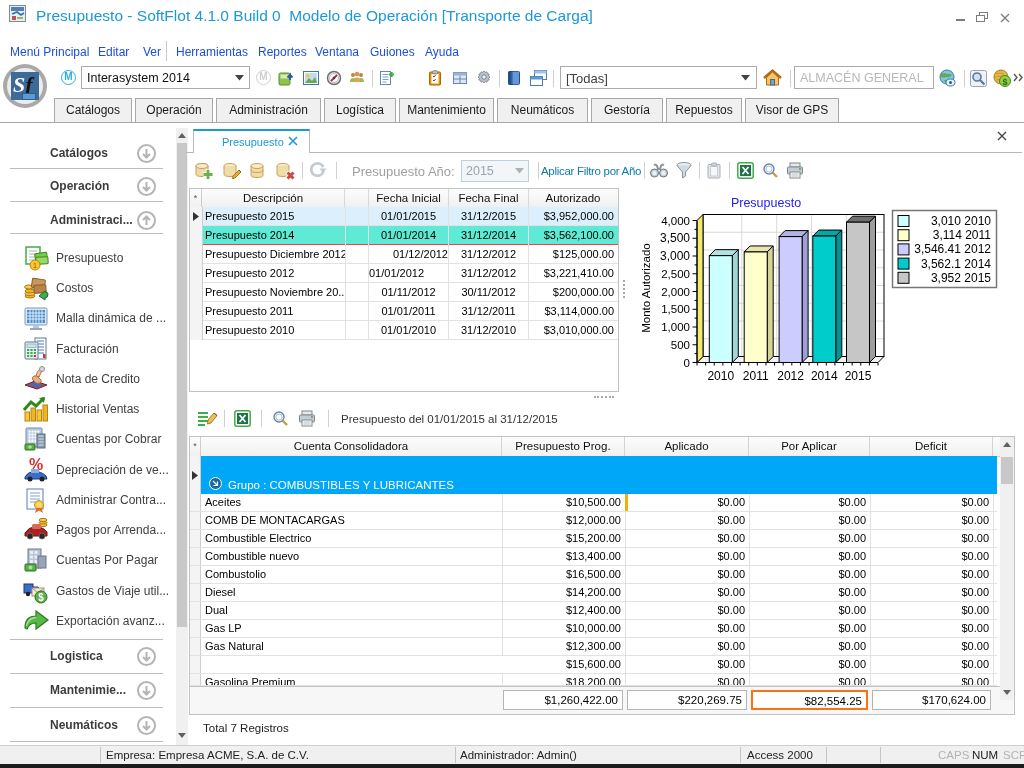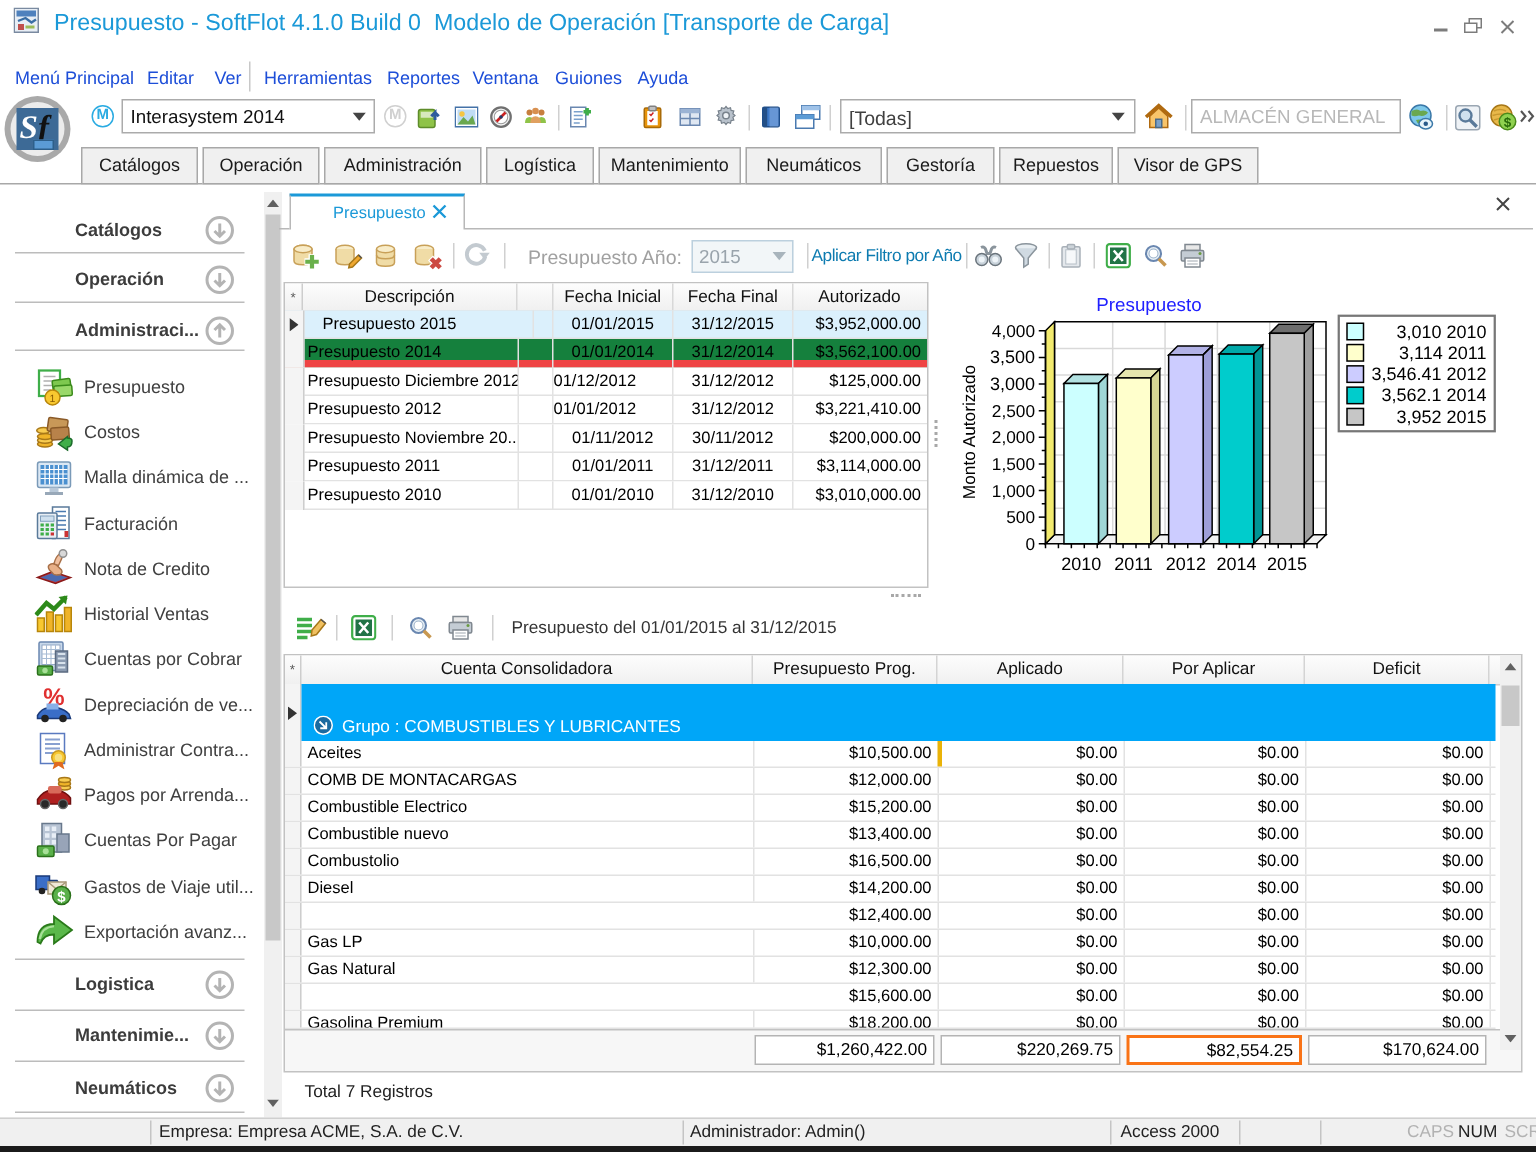--- a/index.html
+++ b/index.html
@@ -478,39 +478,39 @@
 <div class="hdrcell" style="left:369px;top:189px;width:80px;height:18px;line-height:18px;border-right:1px solid #d8d8d8;">Fecha Inicial</div>
 <div class="hdrcell" style="left:449px;top:189px;width:80px;height:18px;line-height:18px;border-right:1px solid #d8d8d8;">Fecha Final</div>
 <div class="hdrcell" style="left:529px;top:189px;width:88px;height:18px;line-height:18px;border-right:none;">Autorizado</div>
 
 <div class="g1row" style="top:207px;background:#dbf0fc;border-bottom:1px solid #e2e2e2;box-sizing:border-box;">
  <div class="c" style="left:0;width:12px;border-right:1px solid #cdcdcd;background:#f4f4f4;">
       <svg style="position:absolute;left:3px;top:5px;" width="6" height="9" viewBox="0 0 6 9">
         <path d="M0 0 L6 4.5 L0 9 Z" fill="#333"></path>
       </svg>
     </div>
- <div class="c" style="left:12px;width:140px;padding-left:13px;border-right:1px solid #e2e2e2;">Presupuesto 2015</div>
+ <div class="c" style="left:12px;width:140px;padding-left:3px;border-right:1px solid #e2e2e2;">Presupuesto 2015</div>
  <div class="c" style="left:155px;width:23px;border-right:1px solid #e2e2e2;"></div>
  <div class="c" style="left:179px;width:79px;text-align:center;border-right:1px solid #e2e2e2;">01/01/2015</div>
  <div class="c" style="left:259px;width:79px;text-align:center;border-right:1px solid #e2e2e2;">31/12/2015</div>
  <div class="c money" style="left:339px;width:85px;">$3,952,000.00</div>
 </div>
-<div class="g1row" style="top:226px;background:#15803d;border-bottom:5px solid #ef4444;box-sizing:border-box;">
+<div class="g1row" style="top:226px;background:#5eead4;border-bottom:1px solid #ef4444;box-sizing:border-box;">
  <div class="c" style="left:0;width:12px;border-right:1px solid #cdcdcd;background:#f4f4f4;"></div>
  <div class="c" style="left:12px;width:140px;padding-left:3px;border-right:1px solid #e2e2e2;">Presupuesto 2014</div>
  <div class="c" style="left:155px;width:23px;border-right:1px solid #e2e2e2;"></div>
  <div class="c" style="left:179px;width:79px;text-align:center;border-right:1px solid #e2e2e2;">01/01/2014</div>
  <div class="c" style="left:259px;width:79px;text-align:center;border-right:1px solid #e2e2e2;">31/12/2014</div>
  <div class="c money" style="left:339px;width:85px;">$3,562,100.00</div>
 </div>
 <div class="g1row" style="top:245px;background:#fff;border-bottom:1px solid #e2e2e2;box-sizing:border-box;">
  <div class="c" style="left:0;width:12px;border-right:1px solid #cdcdcd;background:#f4f4f4;"></div>
  <div class="c" style="left:12px;width:140px;padding-left:3px;border-right:1px solid #e2e2e2;">Presupuesto Diciembre 2012</div>
  <div class="c" style="left:155px;width:23px;border-right:1px solid #e2e2e2;"></div>
- <div class="c" style="left:179px;width:79px;text-align:left;border-right:1px solid #e2e2e2;">01/12/2012</div>
+ <div class="c" style="left:179px;width:79px;text-align:right;border-right:1px solid #e2e2e2;">01/12/2012</div>
  <div class="c" style="left:259px;width:79px;text-align:center;border-right:1px solid #e2e2e2;">31/12/2012</div>
  <div class="c money" style="left:339px;width:85px;">$125,000.00</div>
 </div>
 <div class="g1row" style="top:264px;background:#fff;border-bottom:1px solid #e2e2e2;box-sizing:border-box;">
  <div class="c" style="left:0;width:12px;border-right:1px solid #cdcdcd;background:#f4f4f4;"></div>
  <div class="c" style="left:12px;width:140px;padding-left:3px;border-right:1px solid #e2e2e2;">Presupuesto 2012</div>
  <div class="c" style="left:155px;width:23px;border-right:1px solid #e2e2e2;"></div>
  <div class="c" style="left:179px;width:79px;border-right:1px solid #e2e2e2;">01/01/2012</div>
  <div class="c" style="left:259px;width:79px;text-align:center;border-right:1px solid #e2e2e2;">31/12/2012</div>
  <div class="c money" style="left:339px;width:85px;">$3,221,410.00</div>
@@ -730,20 +730,21 @@
 <div class="g2row" style="top:584px;">
  <div class="c" style="left:0;width:11px;background:#f4f4f4;border-right:1px solid #cdcdcd;box-sizing:border-box;"></div>
  <div class="c" style="left:11px;width:297px;padding-left:4px;border-right:1px solid #e2e2e2;">Diesel</div>
  <div class="c money" style="left:312px;width:119px;border-right:1px solid #e2e2e2;">$14,200.00</div>
  <div class="c money" style="left:435px;width:120px;border-right:1px solid #e2e2e2;">$0.00</div>
  <div class="c money" style="left:559px;width:117px;border-right:1px solid #e2e2e2;">$0.00</div>
  <div class="c money" style="left:680px;width:119px;border-right:1px solid #e2e2e2;">$0.00</div>
 </div>
 <div class="g2row" style="top:602px;">
  <div class="c" style="left:0;width:11px;background:#f4f4f4;border-right:1px solid #cdcdcd;box-sizing:border-box;"></div>
+ <div class="c" style="left:11px;width:297px;padding-left:4px;border-right:1px solid #e2e2e2;">Dual</div>
  <div class="c money" style="left:312px;width:119px;border-right:1px solid #e2e2e2;">$12,400.00</div>
  <div class="c money" style="left:435px;width:120px;border-right:1px solid #e2e2e2;">$0.00</div>
  <div class="c money" style="left:559px;width:117px;border-right:1px solid #e2e2e2;">$0.00</div>
  <div class="c money" style="left:680px;width:119px;border-right:1px solid #e2e2e2;">$0.00</div>
 </div>
 <div class="g2row" style="top:620px;">
  <div class="c" style="left:0;width:11px;background:#f4f4f4;border-right:1px solid #cdcdcd;box-sizing:border-box;"></div>
  <div class="c" style="left:11px;width:297px;padding-left:4px;border-right:1px solid #e2e2e2;">Gas LP</div>
  <div class="c money" style="left:312px;width:119px;border-right:1px solid #e2e2e2;">$10,000.00</div>
  <div class="c money" style="left:435px;width:120px;border-right:1px solid #e2e2e2;">$0.00</div>

